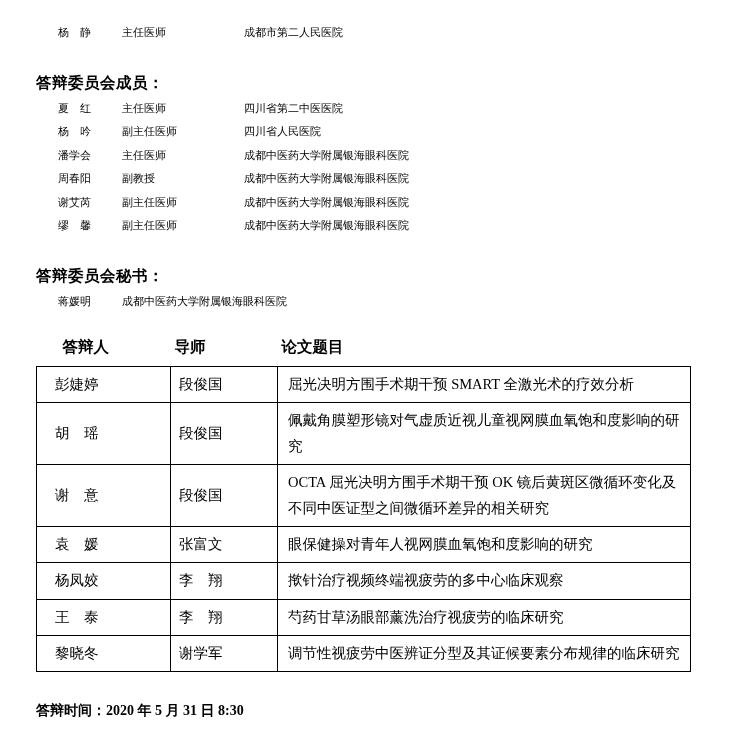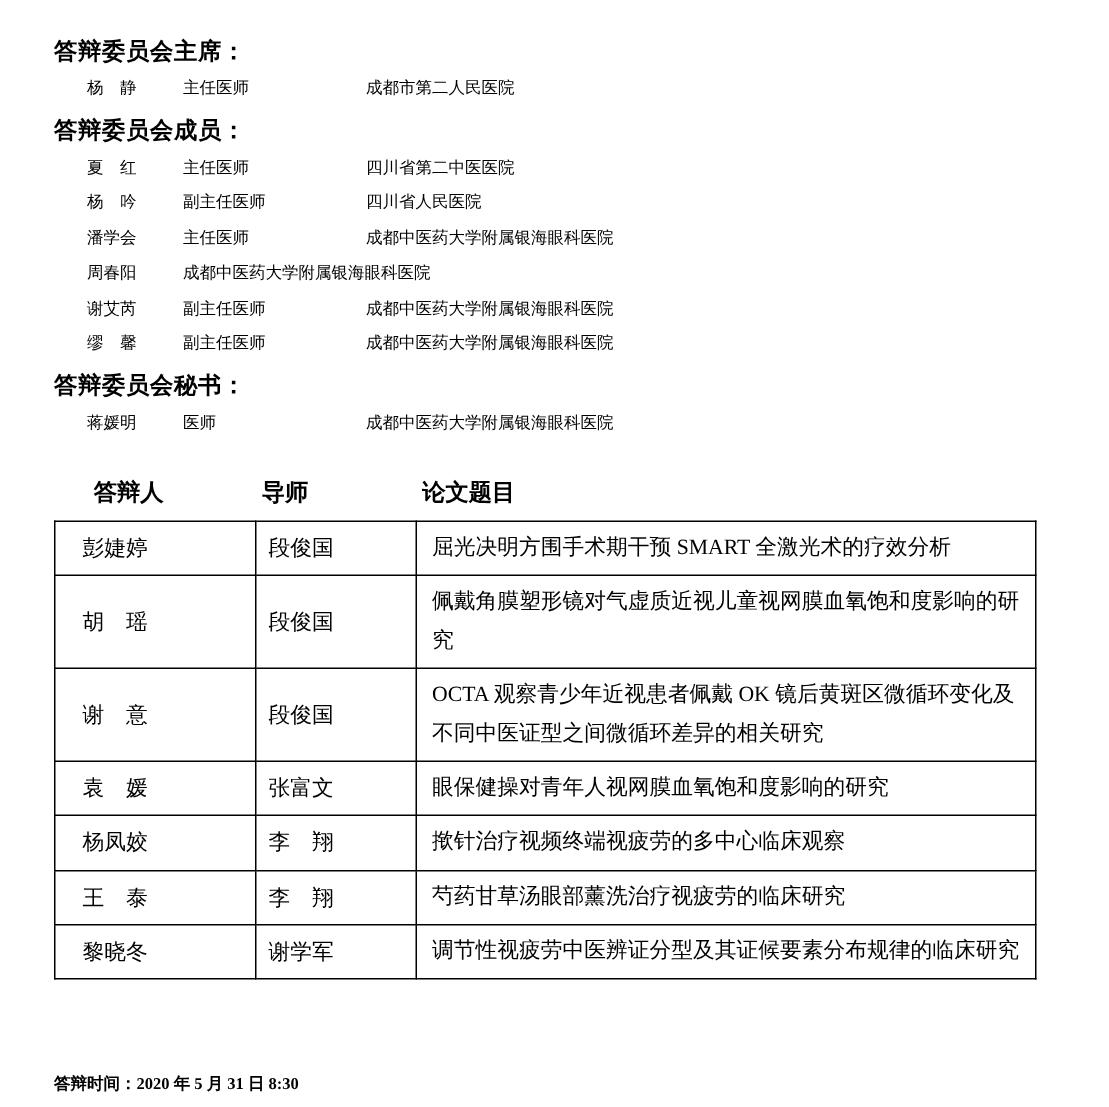--- a/index.html
+++ b/index.html
@@ -23,21 +23,21 @@
     padding: 24px 30px 0 30px;
   }
 
   
   .section-head {
     font-weight: bold;
     font-size: 15.5px;
     margin: 0 0 6px 6px;
     letter-spacing: 0.5px;
   }
-  .gap-top { margin-top: 9px; }
+  .gap-top { margin-top: 32px; }
 
   
   .person-row {
     display: flex;
     align-items: baseline;
     margin: 0 0 7px 0;
     font-size: 11px;
     line-height: 1.5;
   }
   .p-name {
@@ -96,36 +96,35 @@
   table.thesis td.col-title {
     padding-left: 10px;
     line-height: 1.75;
   }
   td.tall { height: 56px; }
 
   
   .footer {
     position: absolute;
     left: 36px;
-    bottom: 8px;
-    font-size: 11px;
+    bottom: 18px;
+    font-size: 14px;
     font-weight: bold;
     white-space: nowrap;
   }
   .footer .value {
     font-weight: bold;
   }
 </style>
 </head>
 <body>
 
 <div class="page">
 
   <div>
-    <div class="section-head">答辩委员会主席：</div>
     <div class="person-row">
       <span class="p-name">杨　静</span>
       <span class="p-title">主任医师</span>
       <span class="p-org">成都市第二人民医院</span>
     </div>
   </div>
 
   <div class="gap-top">
     <div class="section-head">答辩委员会成员：</div>
 
@@ -139,39 +138,39 @@
       <span class="p-title">副主任医师</span>
       <span class="p-org">四川省人民医院</span>
     </div>
     <div class="person-row">
       <span class="p-name">潘学会</span>
       <span class="p-title">主任医师</span>
       <span class="p-org">成都中医药大学附属银海眼科医院</span>
     </div>
     <div class="person-row">
       <span class="p-name">周春阳</span>
+      <span class="p-title">副教授</span>
       <span class="p-org">成都中医药大学附属银海眼科医院</span>
     </div>
     <div class="person-row">
       <span class="p-name">谢艾芮</span>
       <span class="p-title">副主任医师</span>
       <span class="p-org">成都中医药大学附属银海眼科医院</span>
     </div>
     <div class="person-row">
       <span class="p-name">缪　馨</span>
       <span class="p-title">副主任医师</span>
       <span class="p-org">成都中医药大学附属银海眼科医院</span>
     </div>
   </div>
 
   <div class="gap-top">
     <div class="section-head">答辩委员会秘书：</div>
     <div class="person-row">
       <span class="p-name">蒋媛明</span>
-      <span class="p-title">医师</span>
       <span class="p-org">成都中医药大学附属银海眼科医院</span>
     </div>
   </div>
 
   <div class="table-wrap">
     <table class="thesis">
       <thead>
         <tr>
           <th class="col-name">答辩人</th>
           <th class="col-adv">导师</th>
@@ -185,21 +184,21 @@
           <td class="col-title">屈光决明方围手术期干预 SMART 全激光术的疗效分析</td>
         </tr>
         <tr>
           <td class="col-name">胡　瑶</td>
           <td class="col-adv">段俊国</td>
           <td class="col-title">佩戴角膜塑形镜对气虚质近视儿童视网膜血氧饱和度影响的研究</td>
         </tr>
         <tr>
           <td class="col-name tall">谢　意</td>
           <td class="col-adv tall">段俊国</td>
-          <td class="col-title tall">OCTA 观察青少年近视患者佩戴 OK 镜后黄斑区微循环变化及不同中医证型之间微循环差异的相关研究</td>
+          <td class="col-title tall">OCTA 屈光决明方围手术期干预 OK 镜后黄斑区微循环变化及不同中医证型之间微循环差异的相关研究</td>
         </tr>
         <tr>
           <td class="col-name">袁　媛</td>
           <td class="col-adv">张富文</td>
           <td class="col-title">眼保健操对青年人视网膜血氧饱和度影响的研究</td>
         </tr>
         <tr>
           <td class="col-name">杨凤姣</td>
           <td class="col-adv">李　翔</td>
           <td class="col-title">揿针治疗视频终端视疲劳的多中心临床观察</td>

